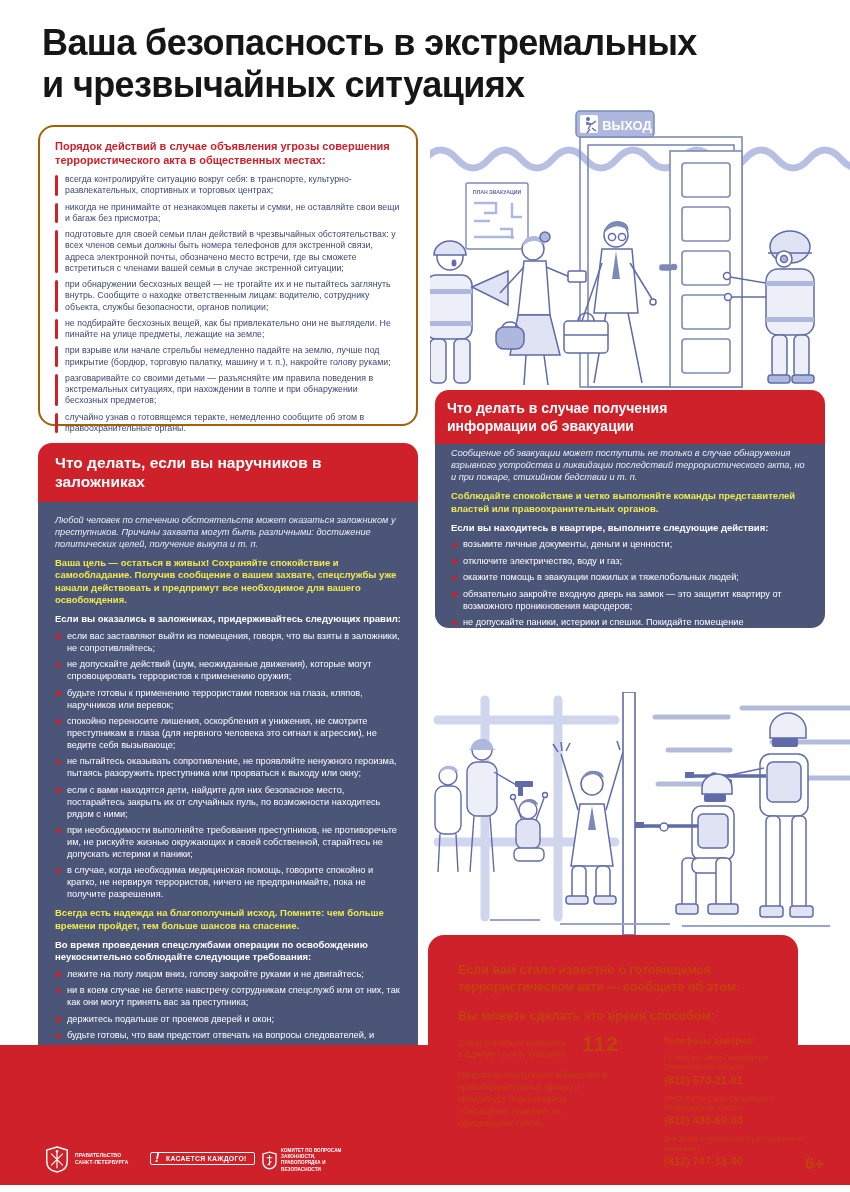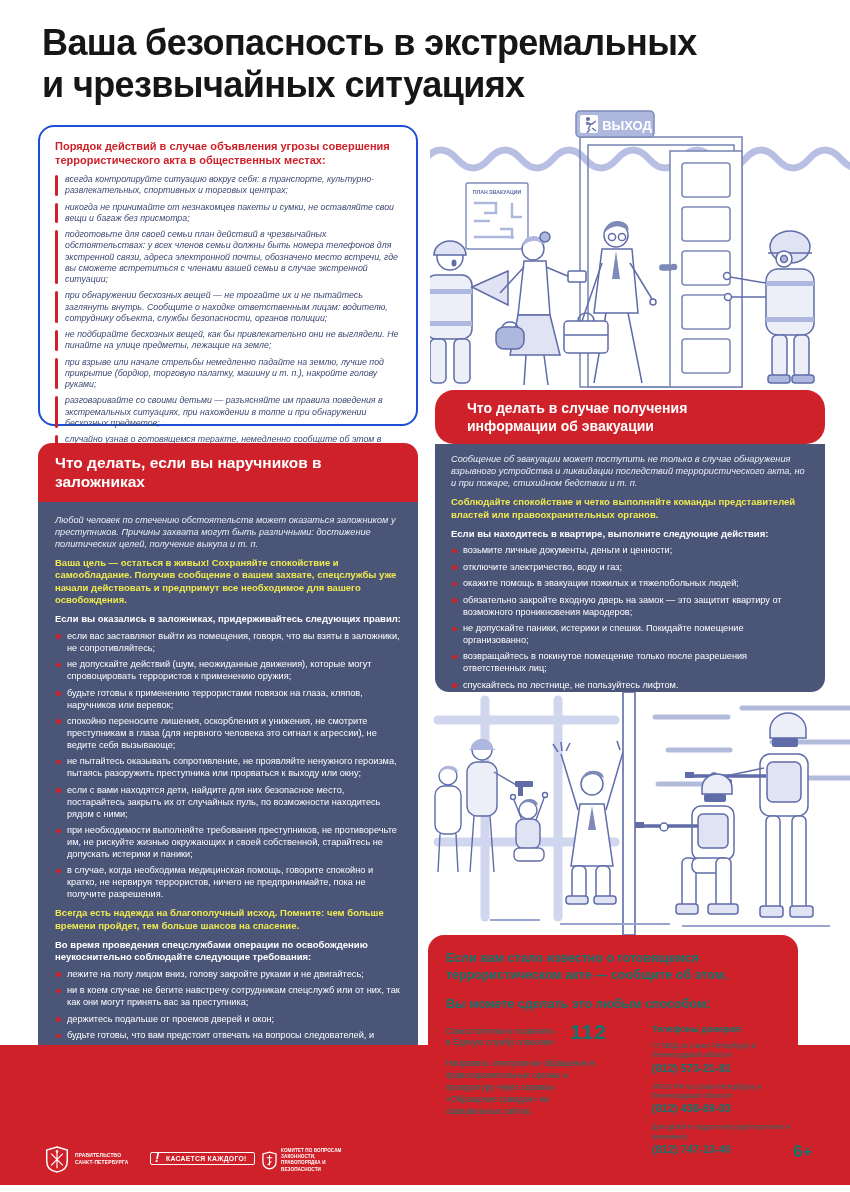--- a/index.html
+++ b/index.html
@@ -1,54 +1,54 @@
 <!DOCTYPE html>
 <html><head>
 <meta charset="utf-8">
 <style>
   html,body{margin:0;padding:0;background:#e8e8e8;}
   .page{position:relative;width:850px;height:1192px;background:#ffffff;font-family:"Liberation Sans",sans-serif;overflow:hidden;margin:0 auto;}
   .title{position:absolute;left:42px;top:22px;margin:0;font-size:36px;line-height:1.16;font-weight:800;color:#161616;letter-spacing:-0.6px;}
   .title .tl{display:block;}
 
   
-  .box1{position:absolute;left:38px;top:125px;width:380px;height:301px;box-sizing:border-box;border:2px solid #1d4ed8;border-radius:16px;padding:12px 15px 10px 15px;background:#fff;}
+  .box1{position:absolute;left:38px;top:125px;width:380px;height:301px;box-sizing:border-box;border:2px solid #a16207;border-radius:16px;padding:12px 15px 10px 15px;background:#fff;}
   .box1 h2{margin:0 0 7px 0;color:#cf2129;font-size:11px;font-weight:700;line-height:1.28;}
-  .bar-list{list-style:none;margin:0;padding:0;font-style:italic;}
+  .bar-list{list-style:none;margin:0;padding:0;}
   .bar-list li{position:relative;padding-left:10px;margin-bottom:5px;font-size:8.8px;line-height:1.28;color:#3d4873;}
   .bar-list li::before{content:"";position:absolute;left:0;top:1px;bottom:1px;width:2.5px;background:#cf2129;border-radius:2px;}
 
   
   .card{position:absolute;box-sizing:border-box;}
   .card .hd{background:#cf2129;color:#fff;font-weight:700;border-radius:14px 14px 0 0;box-sizing:border-box;}
   .card .bd{background:#4a5578;color:#fff;border-radius:0 0 14px 14px;box-sizing:border-box;overflow:hidden;}
   .hostage{left:38px;top:443px;width:380px;}
   .hostage .hd{padding:11px 17px;font-size:15.5px;line-height:1.2;}
   .hostage .bd{height:560px;padding:13px 17px;}
   .evac{left:435px;top:390px;width:390px;}
-  .evac .hd{padding:9px 32px;font-size:14px;line-height:1.3;border-radius:19px;}
+  .evac .hd{padding:9px 12px;font-size:14px;line-height:1.3;}
   .evac .hd h2{margin:0;width:260px;font-size:14px;font-weight:700;}
-  .evac .bd{height:248px;padding:10px 16px;}
+  .evac .bd{height:184px;padding:4px 16px;}
   .card p{margin:0;}
   .intro{font-style:italic;font-size:9.2px;line-height:1.3;color:#eceef6;margin-bottom:6px !important;}
   .yellow{color:#efe94f;font-weight:700;font-size:9.5px;line-height:1.3;margin-bottom:7px !important;}
   .lead{font-weight:700;font-size:9.5px;line-height:1.3;margin-bottom:5px !important;}
   .dot-list{list-style:none;margin:0 0 6px 0;padding:0;}
   .dot-list li{position:relative;padding-left:12px;margin-bottom:4.5px;font-size:9.2px;line-height:1.3;}
   .dot-list li::before{content:"";position:absolute;left:1px;top:3.5px;width:4.5px;height:4.5px;border-radius:50%;background:#cf2129;}
 
   
   .illus1{position:absolute;left:430px;top:106px;width:420px;height:282px;}
   .illus2{position:absolute;left:430px;top:692px;width:420px;height:243px;}
   svg text{font-family:"Liberation Sans",sans-serif;}
 
   
   .report-box{position:absolute;left:428px;top:935px;width:370px;height:112px;background:#cf2129;border-radius:16px 16px 0 0;}
   .red-band{position:absolute;left:0;top:1045px;width:850px;height:140px;background:#cf2129;}
-  .on-red{position:absolute;color:#0f766e;margin:0;}
+  .on-red{position:absolute;color:#c2410c;margin:12px;}
   .report-heading{left:446px;top:950px;width:310px;font-size:12.5px;font-weight:700;line-height:1.32;}
   .report-sub{left:446px;top:997px;width:310px;font-size:12.5px;font-weight:700;}
   .call-label{left:446px;top:1026px;width:110px;font-size:8.5px;line-height:1.3;}
   .num112{left:570px;top:1020px;font-size:21px;font-weight:800;letter-spacing:1px;text-align:right;}
   .online{left:446px;top:1058px;width:150px;font-size:8.5px;font-weight:400;line-height:1.4;}
   .hotlines{left:652px;top:1024px;width:145px;}
   .hotlines h4{margin:0 0 7px 0;font-size:9px;font-weight:700;}
   .hotlines .org{font-size:7.2px;line-height:1.3;opacity:.95;margin:0 0 2px 0;}
   .hotlines .phone{font-size:11px;font-weight:700;margin:0 0 8px 0;}
   .age{left:793px;top:1142px;font-size:17px;font-weight:800;}
@@ -312,21 +312,21 @@
       <line x1="130" y1="232" x2="240" y2="232"></line>
       <line x1="252" y1="234" x2="400" y2="234"></line>
       <line x1="60" y1="228" x2="110" y2="228"></line>
     </g>
   </svg>
 
   <div class="report-box"></div>
   <div class="red-band"></div>
 
   <p class="on-red report-heading">Если вам стало известно о готовящемся террористическом акте — сообщите об этом.</p>
-  <p class="on-red report-sub">Вы можете сделать это любым способом:</p>
+  <p class="on-red report-sub">Вы можете сделать это время способом:</p>
   <p class="on-red call-label">Самостоятельно позвонить в Единую службу спасения</p>
   <p class="on-red num112">112</p>
   <p class="on-red online">Направить электронное обращение в правоохранительные органы и прокуратуру через сервисы «Обращение граждан» на официальных сайтах.</p>
 
   <div class="on-red hotlines">
     <h4>Телефоны доверия:</h4>
     <p class="org">ГУ МВД по Санкт-Петербургу и Ленинградской области</p>
     <p class="phone">(812) 573-21-81</p>
     <p class="org">УФСБ РФ по Санкт-Петербургу и Ленинградской области</p>
     <p class="phone">(812) 438-69-03</p>

